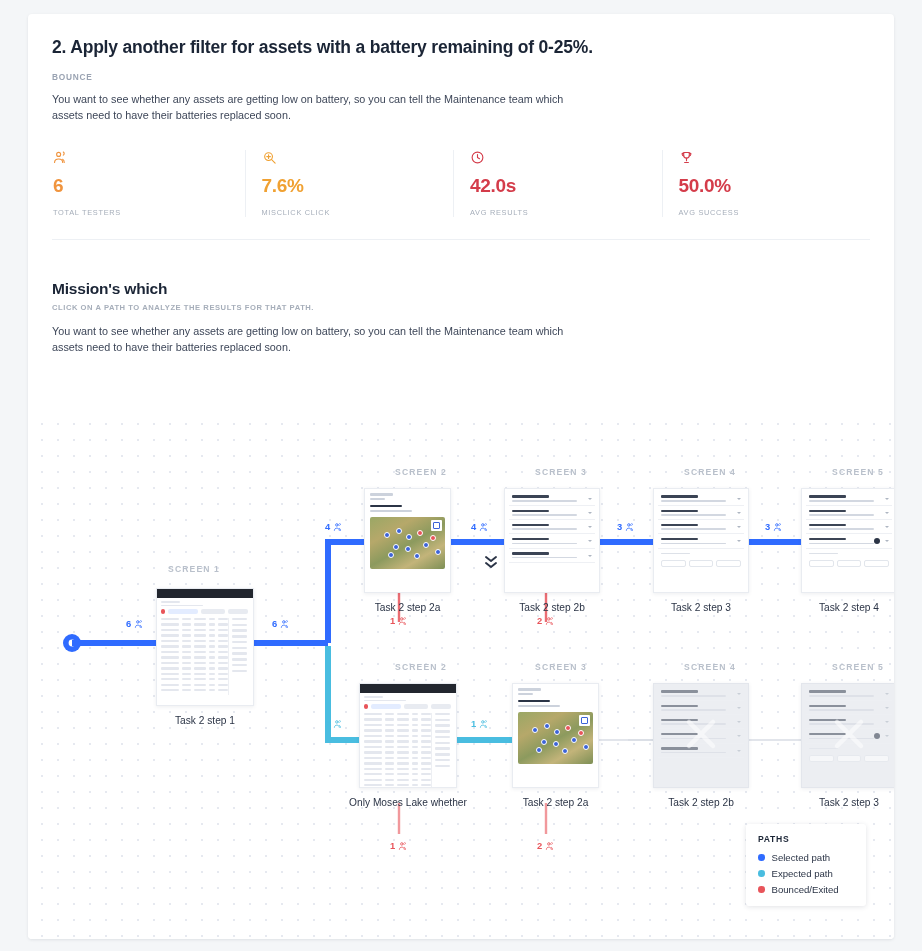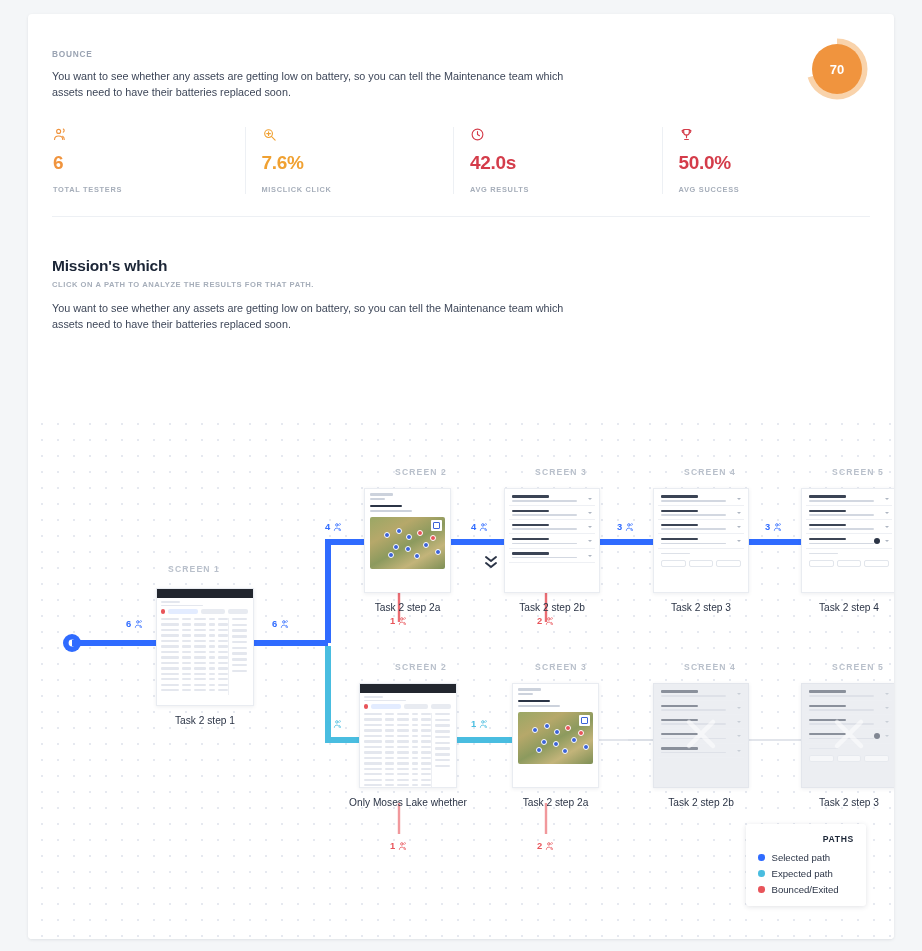--- a/index.html
+++ b/index.html
@@ -62,21 +62,21 @@
     padding-bottom: 22px;
   }
   .metric { flex: 1; position: relative; padding-left: 1px; }
   .metric + .metric { border-left: 1px solid #edf0f4; padding-left: 16px; }
   .metric:first-child { }
   .m-icon { height: 16px; margin-bottom: 10px; }
   .m-icon svg { display: block; }
   .m-val { font-size: 19px; font-weight: 700; letter-spacing: -.3px; line-height: 1; }
   .m-lab {
     margin-top: 13px;
-    font-size: 7.4px; font-weight: 700; color: #a6aeba; letter-spacing: .7px;
+    font-size: 7.4px; font-weight: 400; color: #a6aeba; letter-spacing: .7px;
   }
 
   
   .sec { margin-top: 40px; }
   .sec-title {
     font-size: 15.5px; font-weight: 700; color: #1b2536; letter-spacing: -.2px;
   }
   .sec-sub {
     margin-top: 5px;
     font-size: 7.6px; font-weight: 600; color: #a6aeba; letter-spacing: .55px;
@@ -179,48 +179,40 @@
 
   
   .chev { position: absolute; }
 
   
   .legend {
     position: absolute;
     background: #fff; border-radius: 3px;
     box-shadow: 0 1px 5px rgba(30,40,60,.13);
     padding: 10px 12px 11px 12px;
-    text-align: right;
   }
   .lg-title {
     font-size: 8.6px; font-weight: 700; color: #1b2536; letter-spacing: .7px;
     margin-bottom: 8px;
   }
   .lg-row { display: flex; align-items: center; gap: 7px; margin-top: 5px; }
   .lg-dot { width: 6.5px; height: 6.5px; border-radius: 50%; }
   .lg-lab { font-size: 9.6px; color: #2b3446; }
 </style>
 </head>
 <body>
 
 <div class="page">
   <div class="card">
     <div class="inner">
 
+      <div class="title">2. Apply another filter for assets with a battery remaining of 0-25%.</div>
       <div class="eyebrow">BOUNCE</div>
       <div class="lede">You want to see whether any assets are getting low on battery, so you can tell the Maintenance team which assets need to have their batteries replaced soon.</div>
 
-      <div class="score">
-        <svg width="62" height="62" viewBox="0 0 62 62">
-          <circle cx="31" cy="31" r="26" fill="none" stroke="#f9d3ab" stroke-width="9" stroke-dasharray="114.4 49.0" stroke-linecap="butt" transform="rotate(-90 31 31)"></circle>
-        </svg>
-        <div class="score-dot">
-          <span class="score-val">70</span>
-        </div>
-      </div>
 
       <div class="metrics">
 
         <div class="metric">
           <div class="m-icon">
             <svg width="15" height="15" viewBox="0 0 24 24" fill="none" stroke="#f0943e" stroke-width="1.8" stroke-linecap="round" stroke-linejoin="round">
               <circle cx="9" cy="7" r="3.2"></circle>
               <path d="M2.5 20c0-3.3 2.9-5.6 6.5-5.6s6.5 2.3 6.5 5.6"></path>
               <path d="M16.5 8.2a3 3 0 0 0 0-5"></path>
               <path d="M18 20c0-2.6-1-4.2-2.6-5.1"></path>

